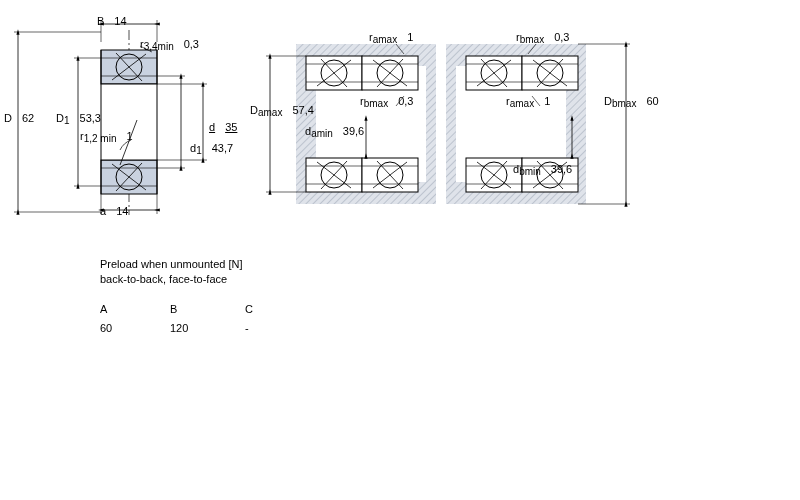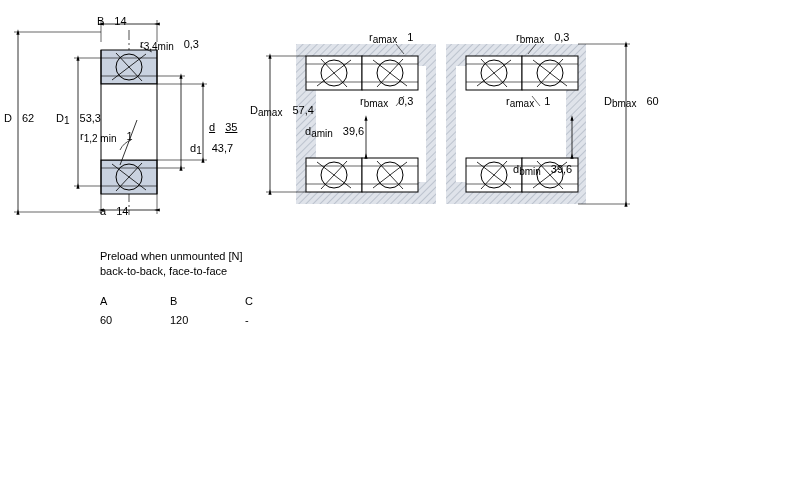--- a/index.html
+++ b/index.html
@@ -6,21 +6,21 @@
   body{
     width:800px;height:500px;background:#ffffff;
     font-family:"Liberation Sans", sans-serif;
     color:#000000;position:relative;overflow:hidden;
   }
   .stage{position:absolute;left:0;top:0;width:800px;height:487px;}
   .lbl{position:absolute;font-size:11px;line-height:12px;white-space:nowrap;}
   .lbl .sub{font-size:10px;vertical-align:-2px;}
   .val{margin-left:10px;}
   svg{position:absolute;left:0;top:0;}
-  .tbl{position:absolute;font-size:11px;}
+  .tbl{position:absolute;font-size:11px;margin-top:8px;}
   .tbl .hdr{font-weight:normal;}
 </style>
 </head>
 <body>
 
 <div class="stage">
 
   <svg width="800" height="500">
     <defs>
       <marker id="arr" markerWidth="8" markerHeight="8" refX="4" refY="4" orient="auto">

